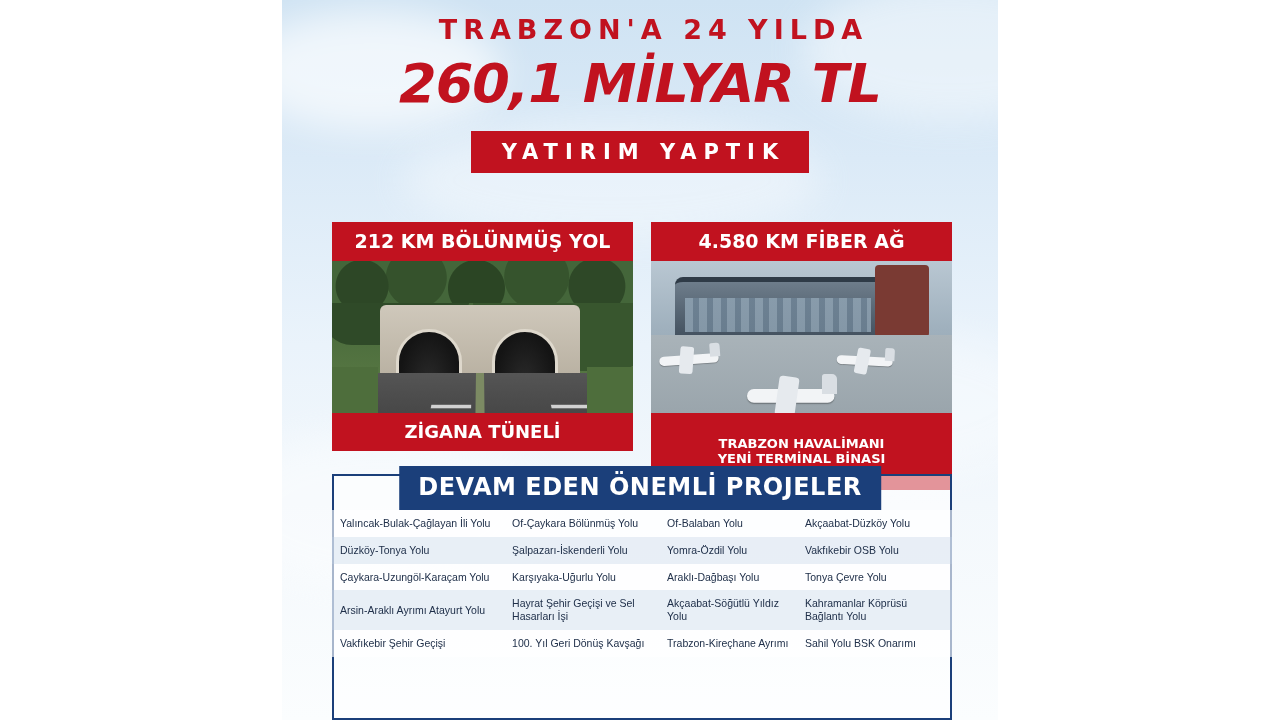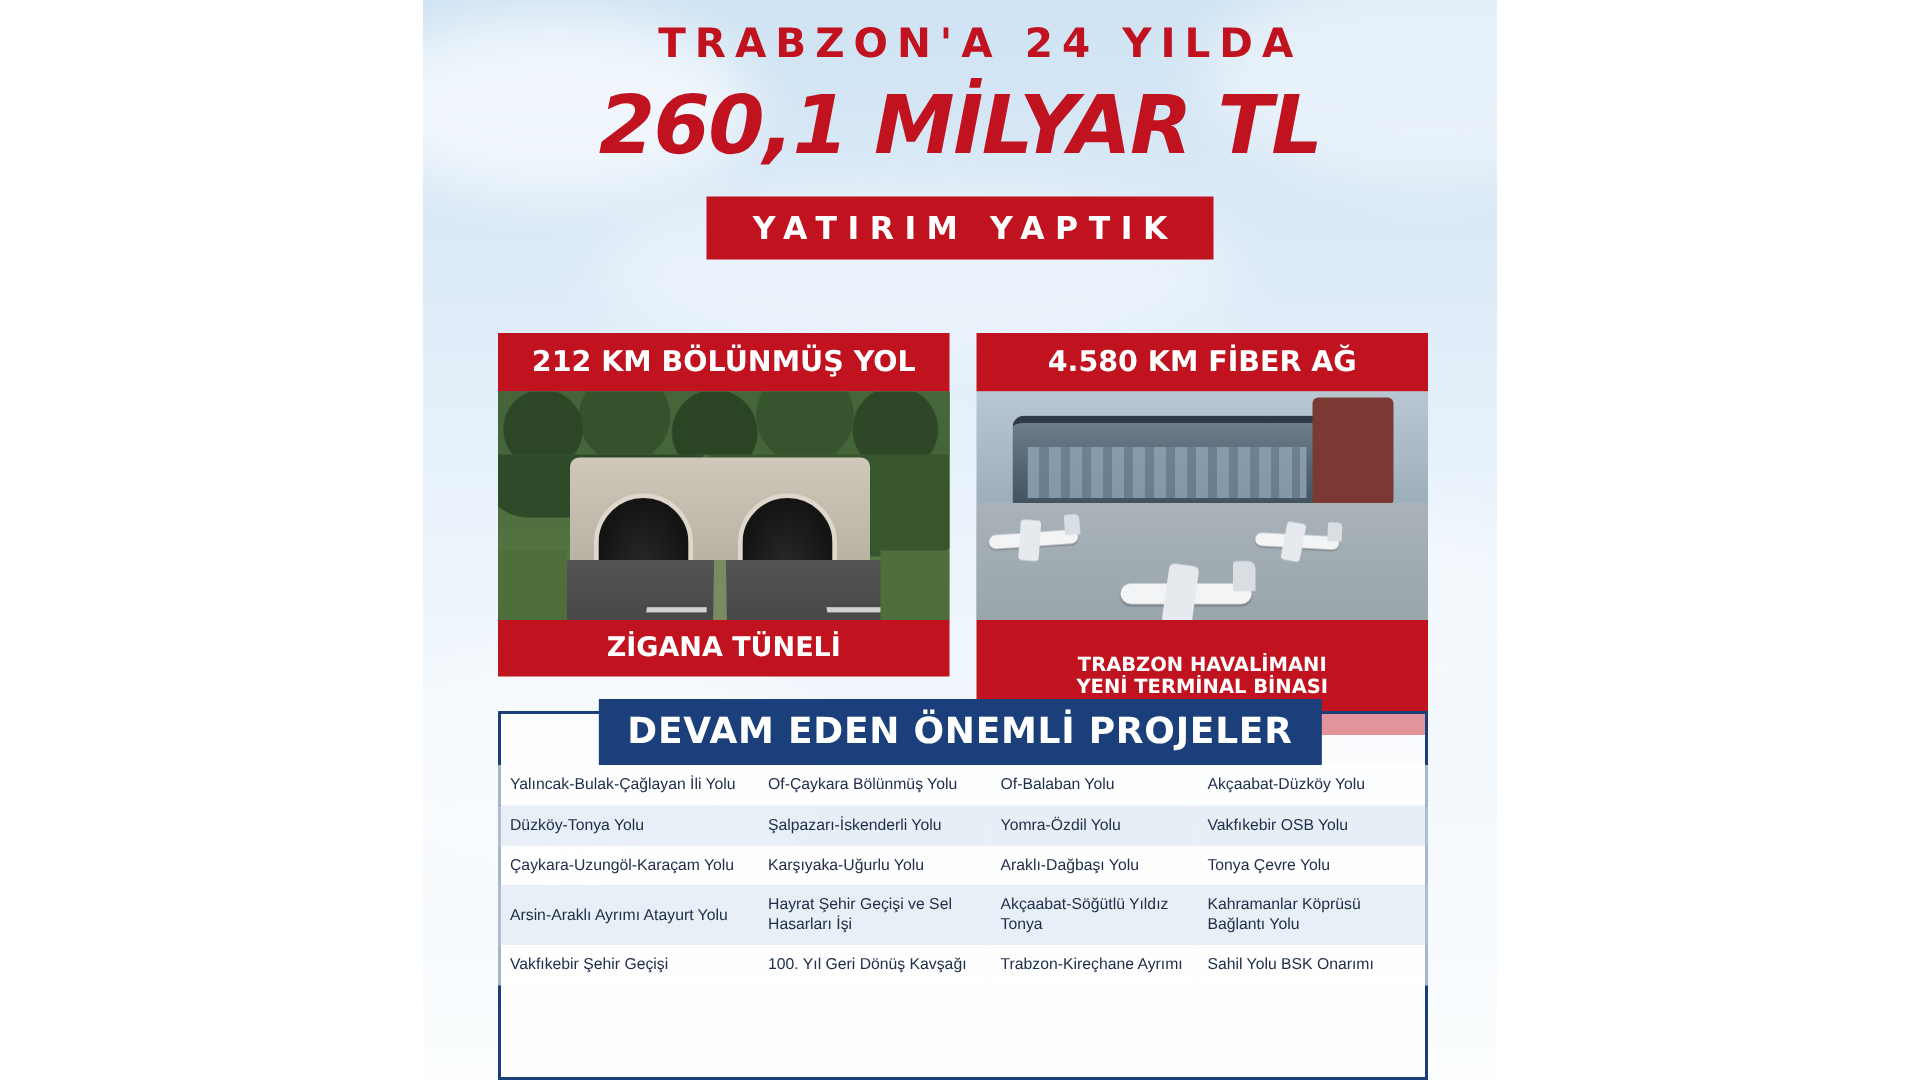--- a/index.html
+++ b/index.html
@@ -326,21 +326,21 @@
         </tr>
         <tr>
           <td>Çaykara-Uzungöl-Karaçam Yolu</td>
           <td>Karşıyaka-Uğurlu Yolu</td>
           <td>Araklı-Dağbaşı Yolu</td>
           <td>Tonya Çevre Yolu</td>
         </tr>
         <tr>
           <td>Arsin-Araklı Ayrımı Atayurt Yolu</td>
           <td>Hayrat Şehir Geçişi ve Sel Hasarları İşi</td>
-          <td>Akçaabat-Söğütlü Yıldız Tonya</td>
+          <td>Akçaabat-Söğütlü Yıldız Yolu</td>
           <td>Kahramanlar Köprüsü Bağlantı Yolu</td>
         </tr>
         <tr>
           <td>Vakfıkebir Şehir Geçişi</td>
           <td>100. Yıl Geri Dönüş Kavşağı</td>
           <td>Trabzon-Kireçhane Ayrımı</td>
           <td>Sahil Yolu BSK Onarımı</td>
         </tr>
       </tbody>
     </table>

